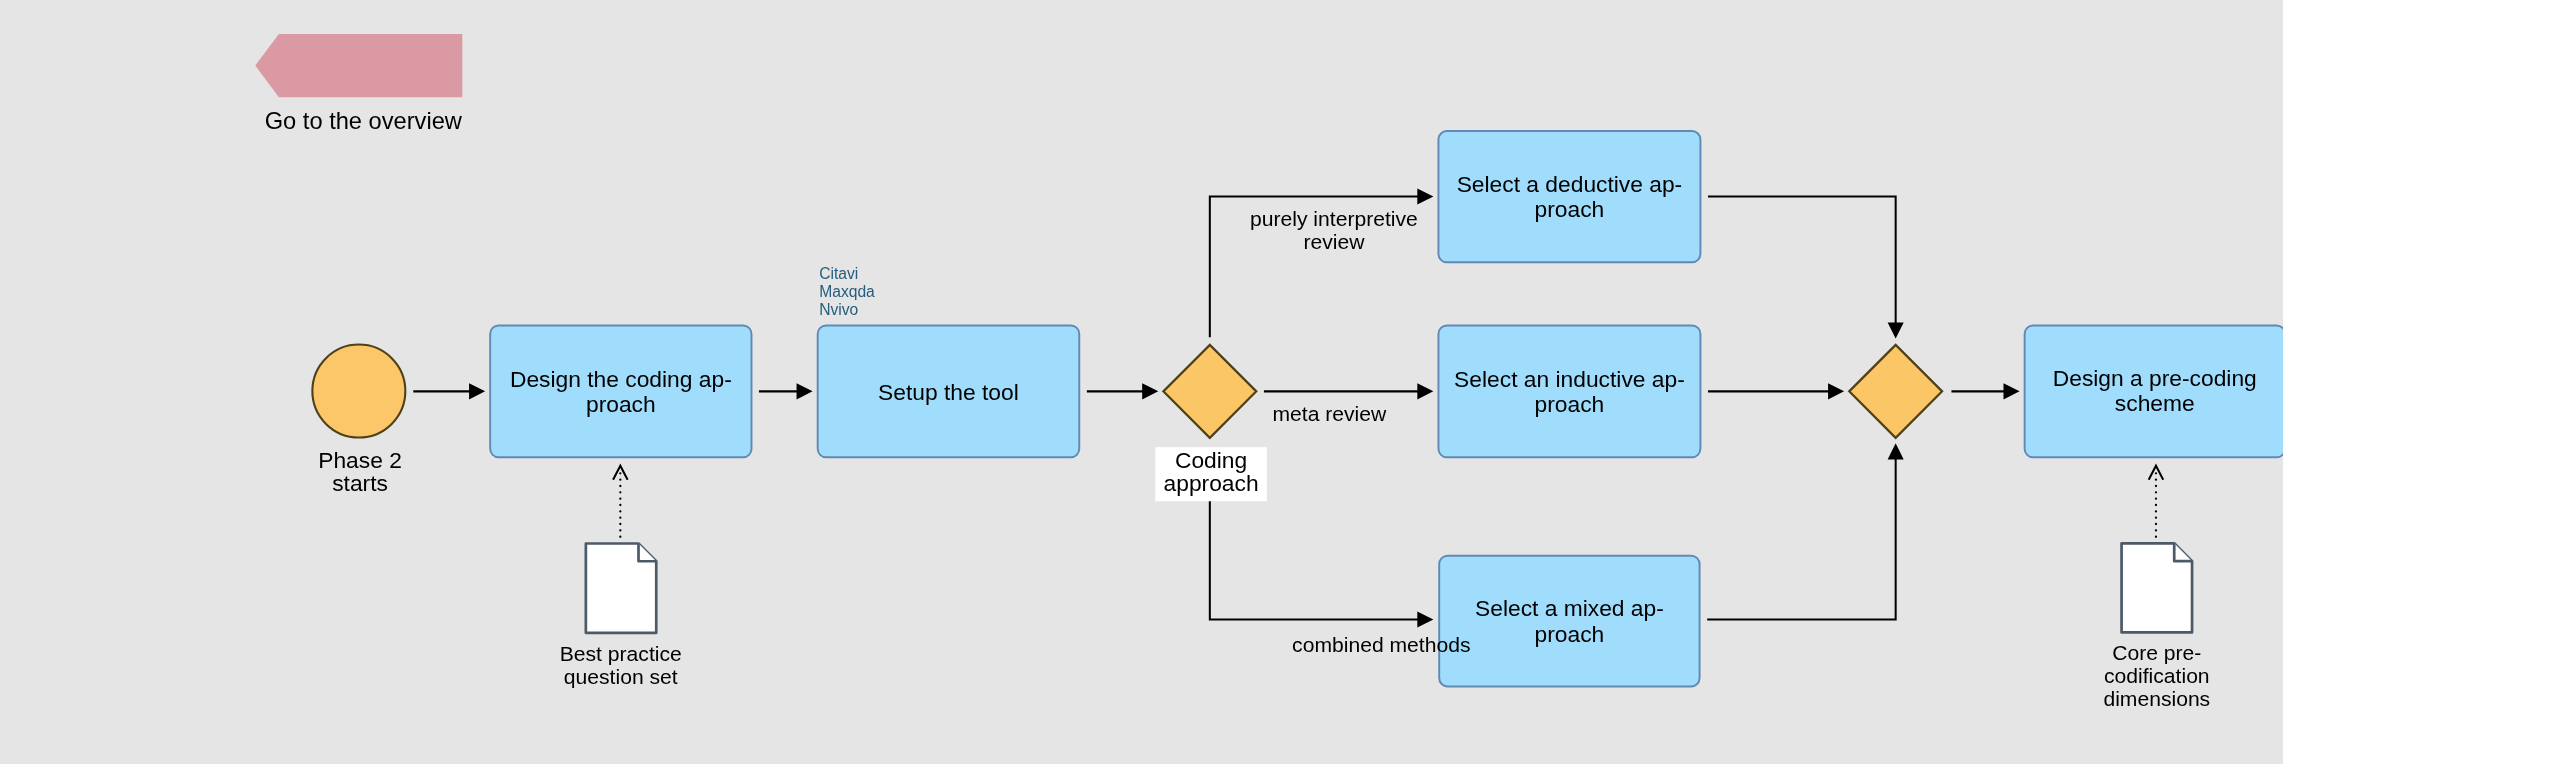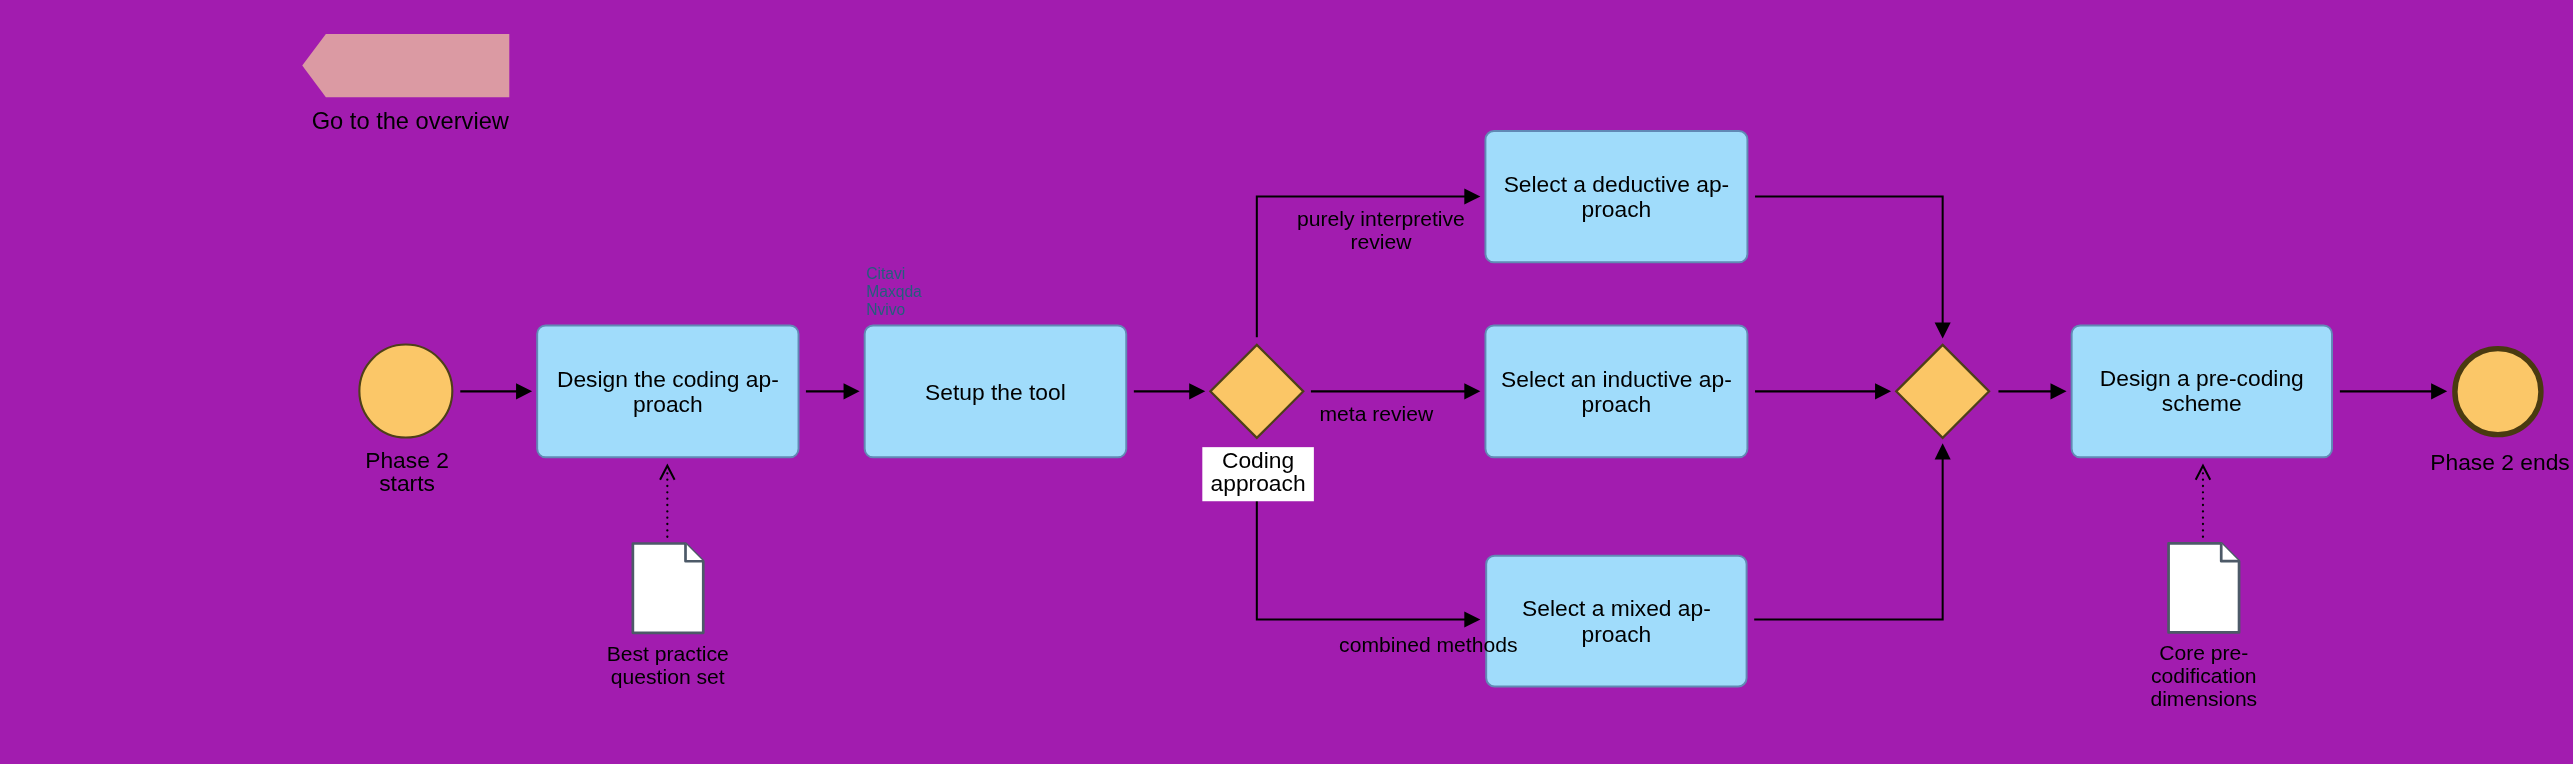--- a/index.html
+++ b/index.html
@@ -1,16 +1,16 @@
 <!DOCTYPE html>
 <html style="font-size:13.5px"><head>
 <meta charset="utf-8">
 <style>
   html,body{margin:0;padding:0;background:#ffffff;}
-  #canvas{position:relative;width:2526px;height:765px;background:#a21caf;overflow:hidden;padding-left:47px;}
+  #canvas{position:relative;width:2283px;height:765px;background:#e5e5e5;overflow:hidden;}
   svg{display:block;}
   text{font-family:"Liberation Sans", sans-serif;}
 </style>
 </head>
 <body>
 <div id="canvas">
 <svg width="2576" height="765" viewBox="0 0 3048 905">
 
   <polygon points="330,40 547,40 547,115 330,115 302,77.5" fill="#db9aa3"></polygon>
   <text x="429.9" y="152.4" font-size="28" text-anchor="middle">Go to the overview</text>

